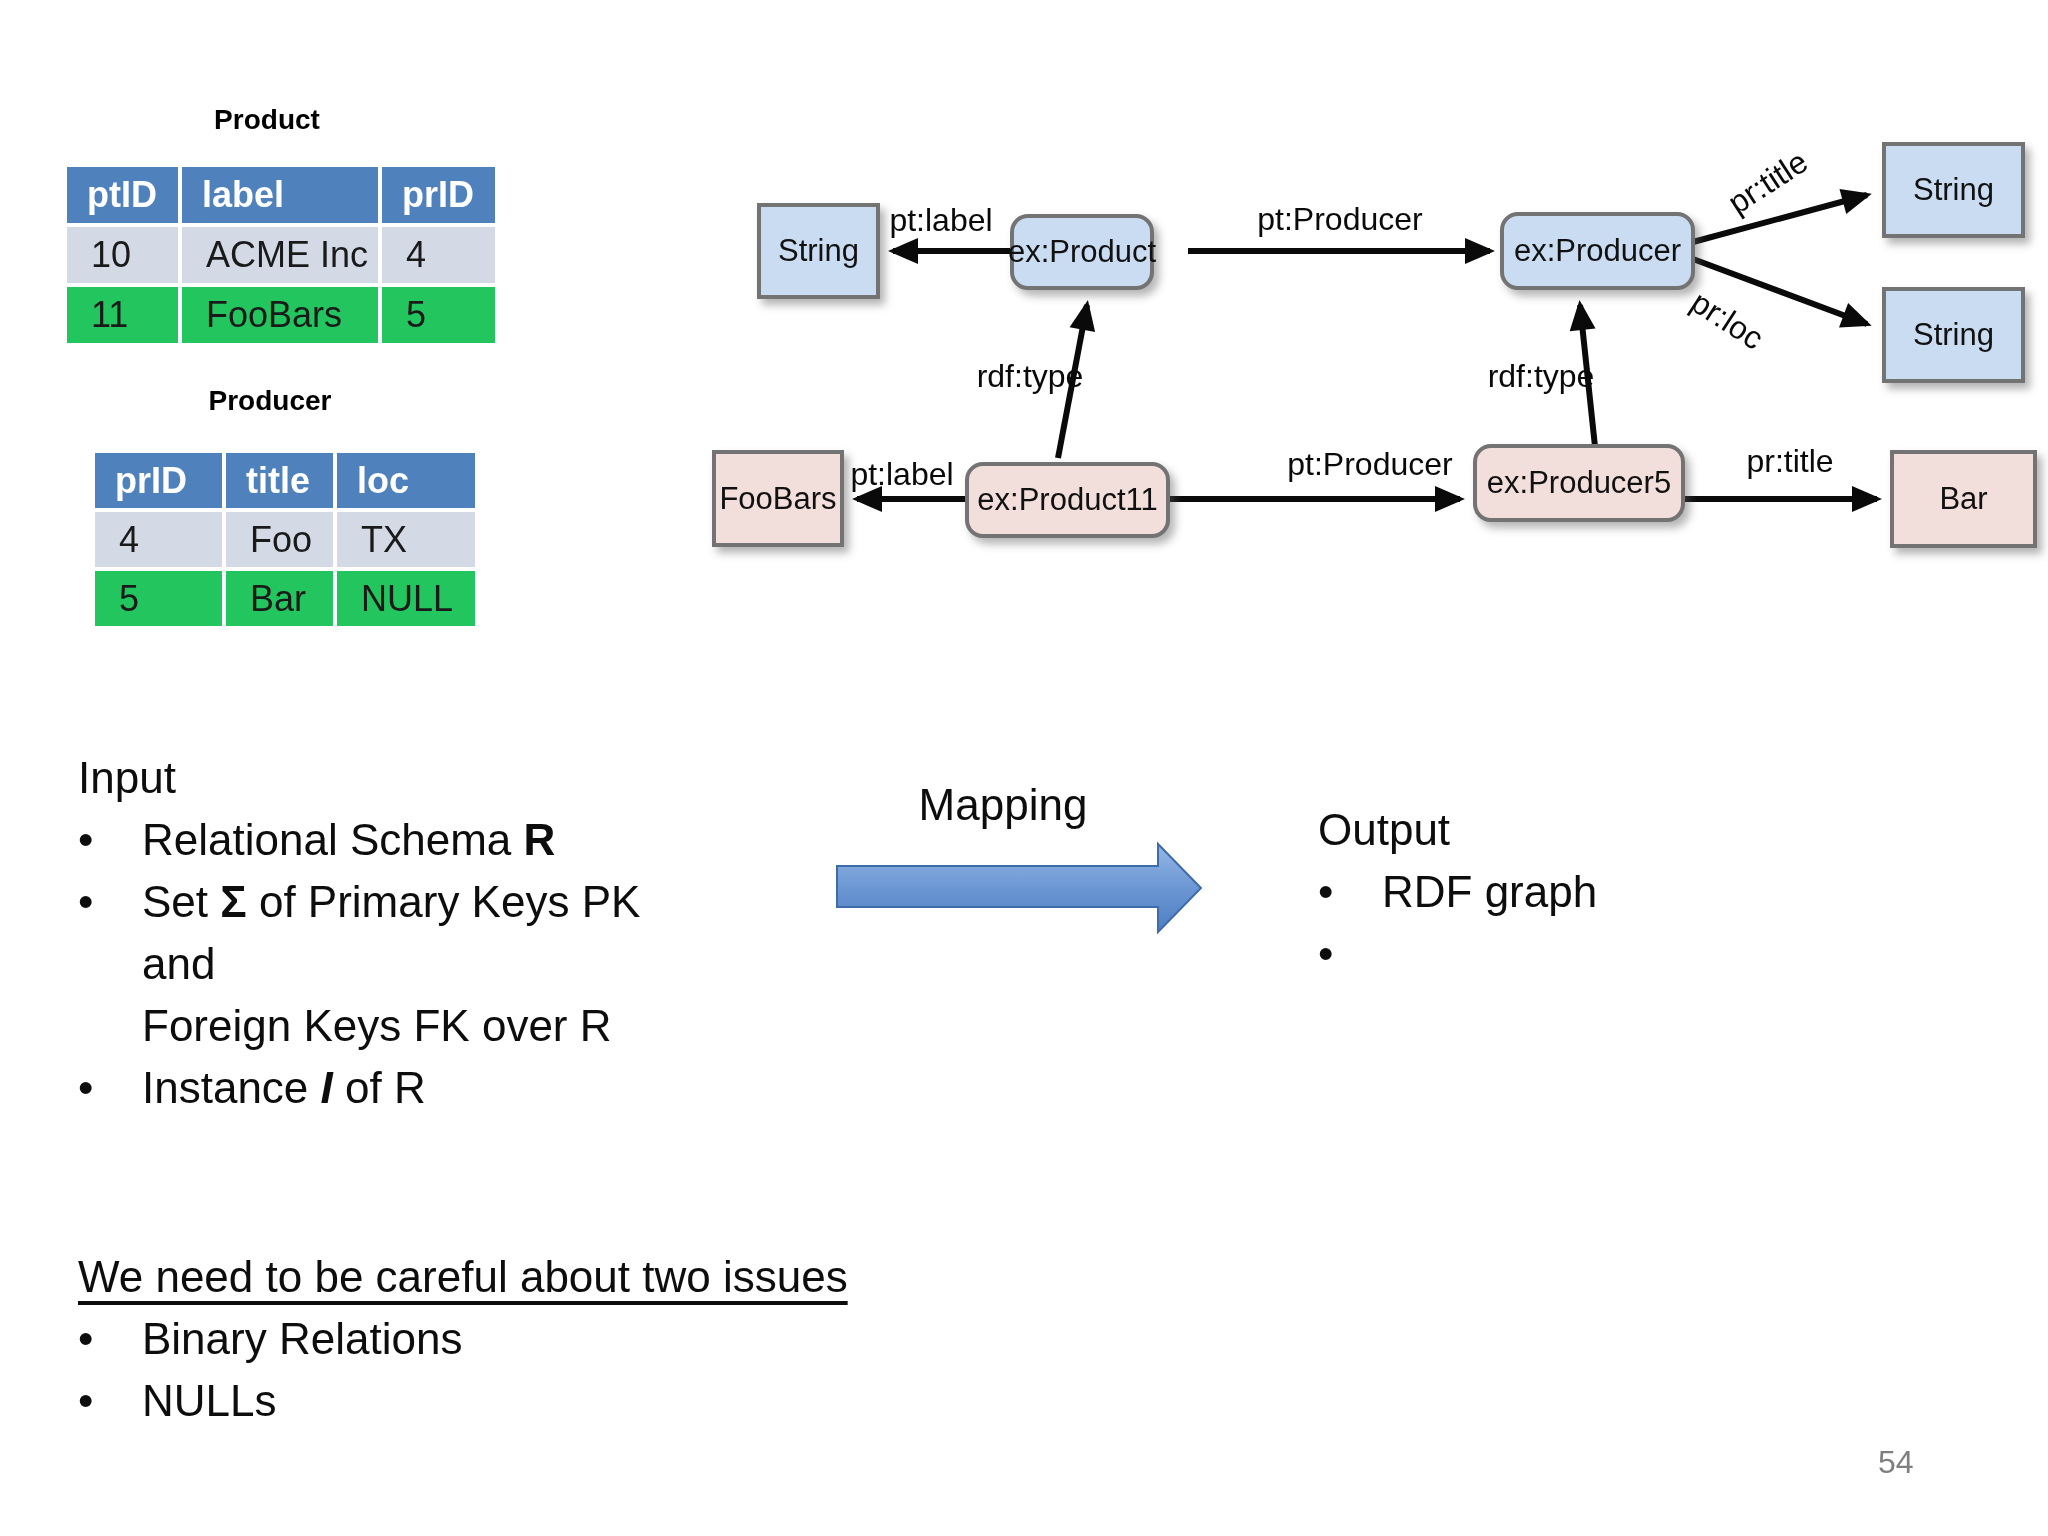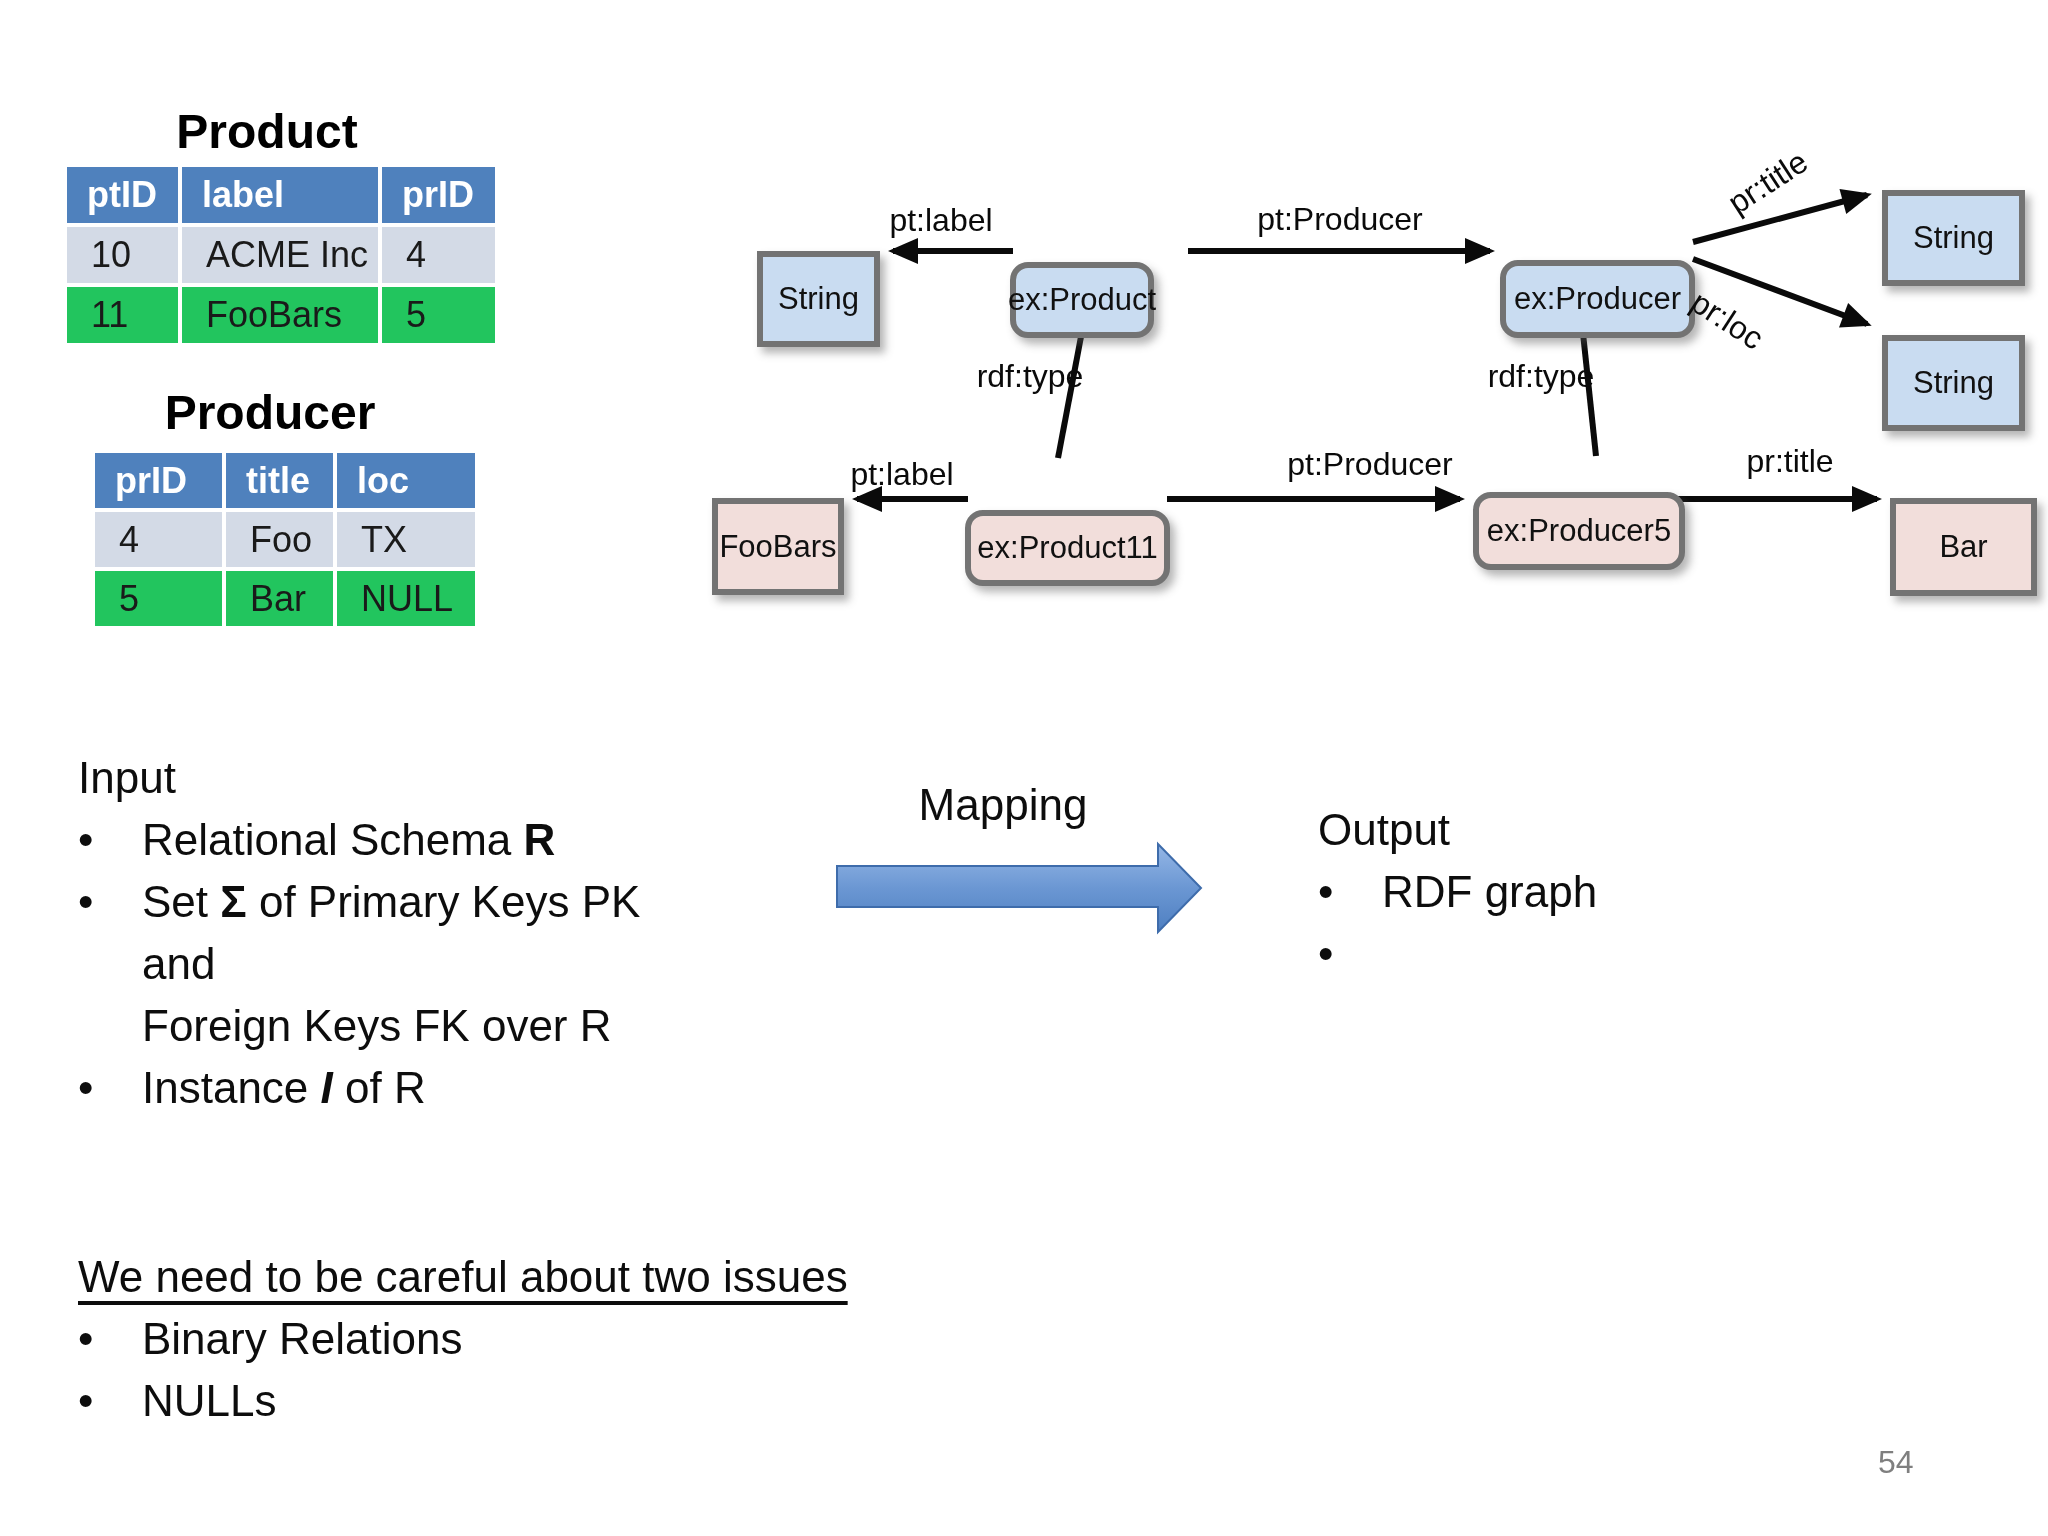--- a/index.html
+++ b/index.html
@@ -1,39 +1,39 @@
 <!DOCTYPE html>
 <html><head>
 <meta charset="utf-8">
 <style>
   html,body{margin:0;padding:0;}
   body{
     width:2048px;height:1536px;position:relative;background:#ffffff;
     font-family:"Liberation Sans",sans-serif;color:#111;overflow:hidden;
   }
   
-  .tbl-title{position:absolute;font-weight:bold;font-size:48px;color:#000;text-align:center;}
+  .tbl-title{position:absolute;font-weight:bold;font-size:28px;color:#000;text-align:center;}
   .tbl{position:absolute;border-collapse:separate;border-spacing:4px;}
   .tbl th{background:#4f81bd;color:#ffffff;font-weight:bold;font-size:36px;text-align:left;padding:6px 6px 6px 20px;}
   .tbl td{font-size:36px;color:#1a1a1a;padding:6px 6px 6px 24px;}
   .tbl tr.odd td{background:#d3dae6;}
   .tbl tr.even td{background:#22c55e;}
   #product-table th:nth-child(1),#product-table td:nth-child(1){width:81px;}
   #product-table th:nth-child(2),#product-table td:nth-child(2){width:166px;}
   #product-table th:nth-child(3),#product-table td:nth-child(3){width:83px;}
   #product-table th,#product-table td{height:44px;}
   #producer-table th:nth-child(1),#producer-table td:nth-child(1){width:97px;}
   #producer-table th:nth-child(2),#producer-table td:nth-child(2){width:77px;}
   #producer-table th:nth-child(3),#producer-table td:nth-child(3){width:108px;}
   #producer-table th,#producer-table td{height:43px;}
   
   .node{
     position:absolute;display:flex;align-items:center;justify-content:center;
-    border:6px solid #737373;font-size:31px;color:#111;
-    box-shadow:5px 6px 8px rgba(90,90,90,.45);box-sizing:border-box;margin-top:48px;
+    border:4px solid #737373;font-size:31px;color:#111;
+    box-shadow:5px 6px 8px rgba(90,90,90,.45);box-sizing:border-box;
   }
   .node-blue{background:#c9dcf1;}
   .node-pink{background:#f2dedb;}
   .node-round{border-radius:18px;}
   .edge-label{
     position:absolute;font-size:32px;color:#0a0a0a;text-align:center;white-space:nowrap;
   }
   #diagram-svg{position:absolute;left:0;top:0;pointer-events:none;}
   
   .bigtext{font-size:44px;line-height:62px;color:#0d0d0d;}

